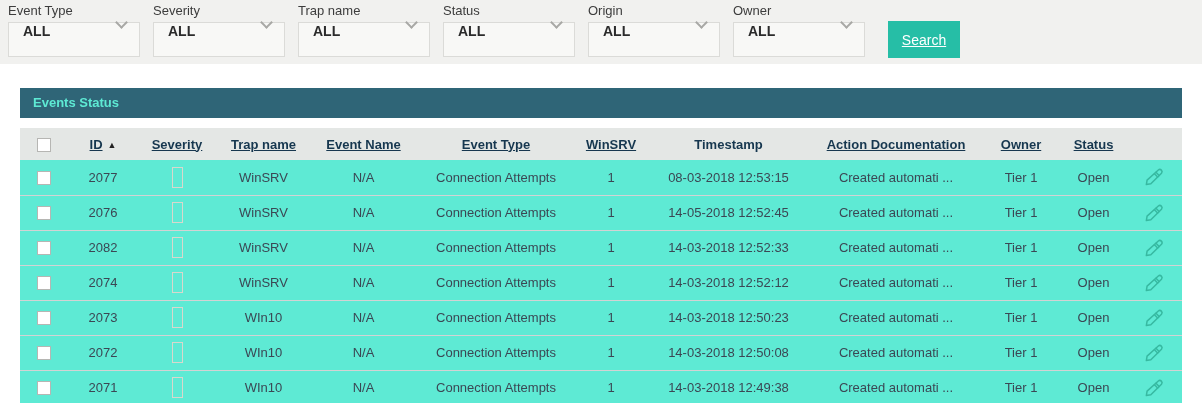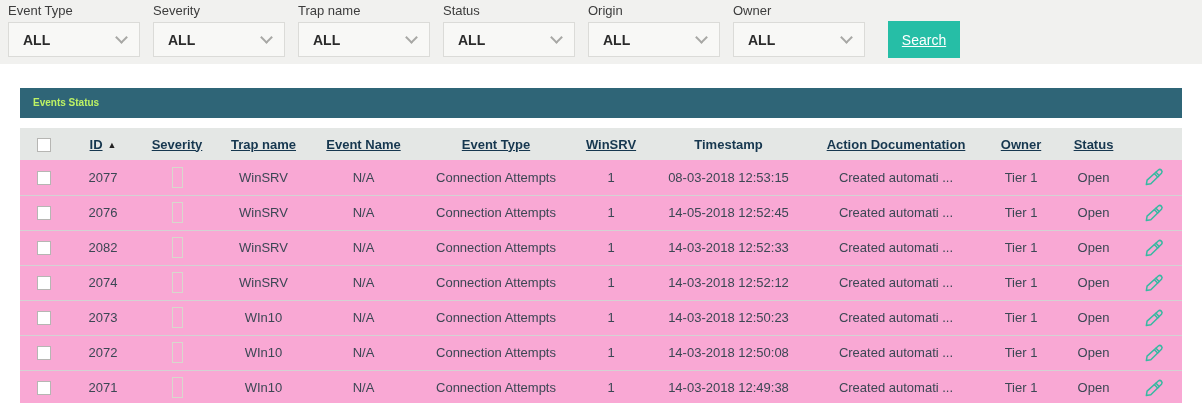--- a/index.html
+++ b/index.html
@@ -40,21 +40,21 @@
     color: #3C3C3C;
     line-height: 14px;
     margin-bottom: 4px;
     white-space: nowrap;
   }
   .filter-select {
     height: 35px;
     background: var(--dropdown-bg);
     border: 1px solid var(--dropdown-border);
     display: flex;
-    align-items: center;
+    align-items: flex-start;
     justify-content: space-between;
     padding: 0 13px 0 14px;
     cursor: pointer;
   }
   .filter-value {
     font-size: 14px;
     font-weight: bold;
     color: #2B2B2B;
   }
   .chevron {
@@ -78,22 +78,22 @@
     cursor: pointer;
     text-decoration: underline;
   }
 
   
   .table-card { margin: 24px 20px 0 20px; width: 1162px; }
   .table-title {
     height: 30px;
     line-height: 30px;
     background: var(--panel-header-bg);
-    color: #bef264;
-    font-size: 10px;
+    color: #5eead4;
+    font-size: 13px;
     font-weight: bold;
     padding-left: 13px;
     margin-bottom: 10px;
   }
   table {
     width: 1162px;
     border-collapse: collapse;
     table-layout: fixed;
   }
   thead tr { background: var(--header-row-bg); height: 32px; padding-left: 20px; }
@@ -104,21 +104,21 @@
     text-align: center;
     padding: 0 2px;
     white-space: nowrap;
     overflow: hidden;
   }
   .th-label { cursor: pointer; }
   .th-label.u { text-decoration: underline; }
   .sort-arrow { font-size: 9px; color: #222; margin-left: 5px; vertical-align: 1px; }
   tbody tr {
     height: 35px;
-    background: #f9a8d4;
+    background: #5eead4;
     border-bottom: 1px solid var(--row-border);
   }
   td {
     font-size: 13px;
     color: var(--body-text);
     text-align: center;
     padding: 0 2px;
     white-space: nowrap;
     overflow: hidden;
   }

